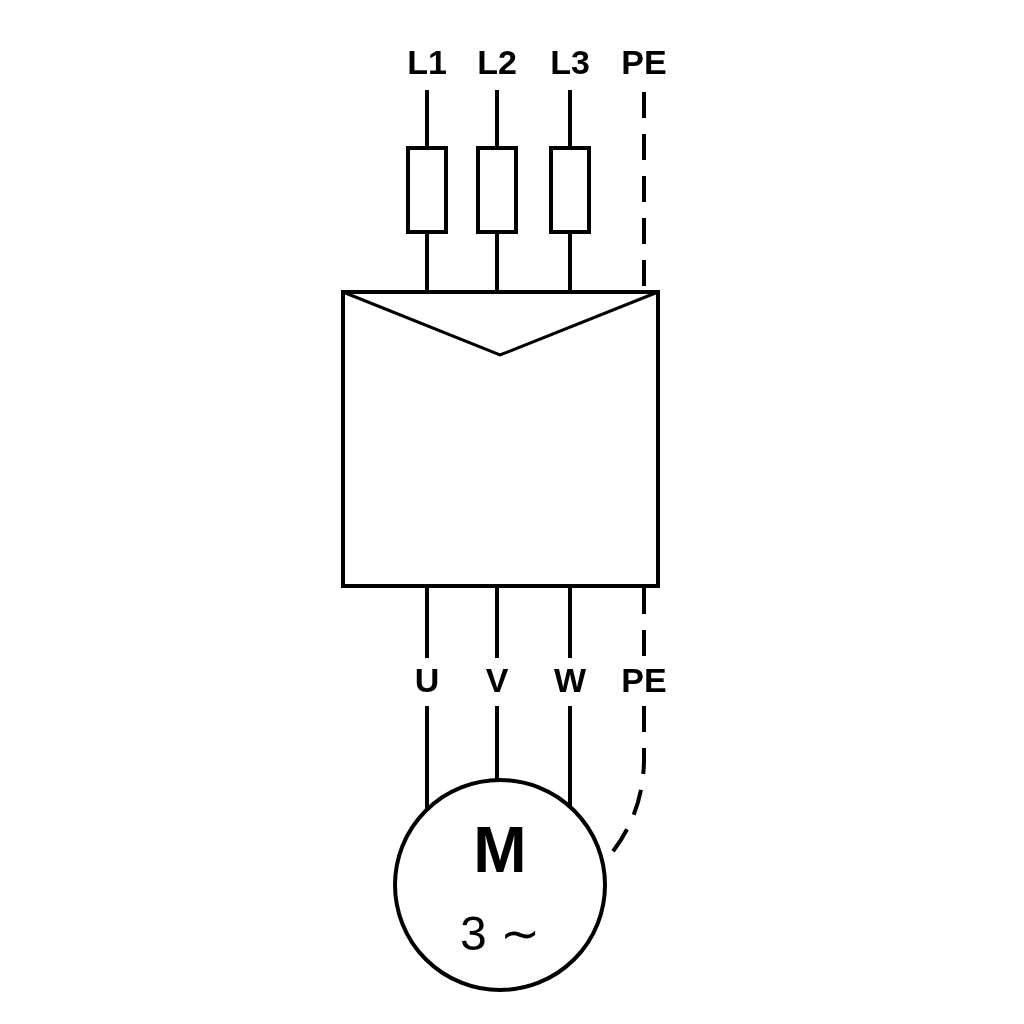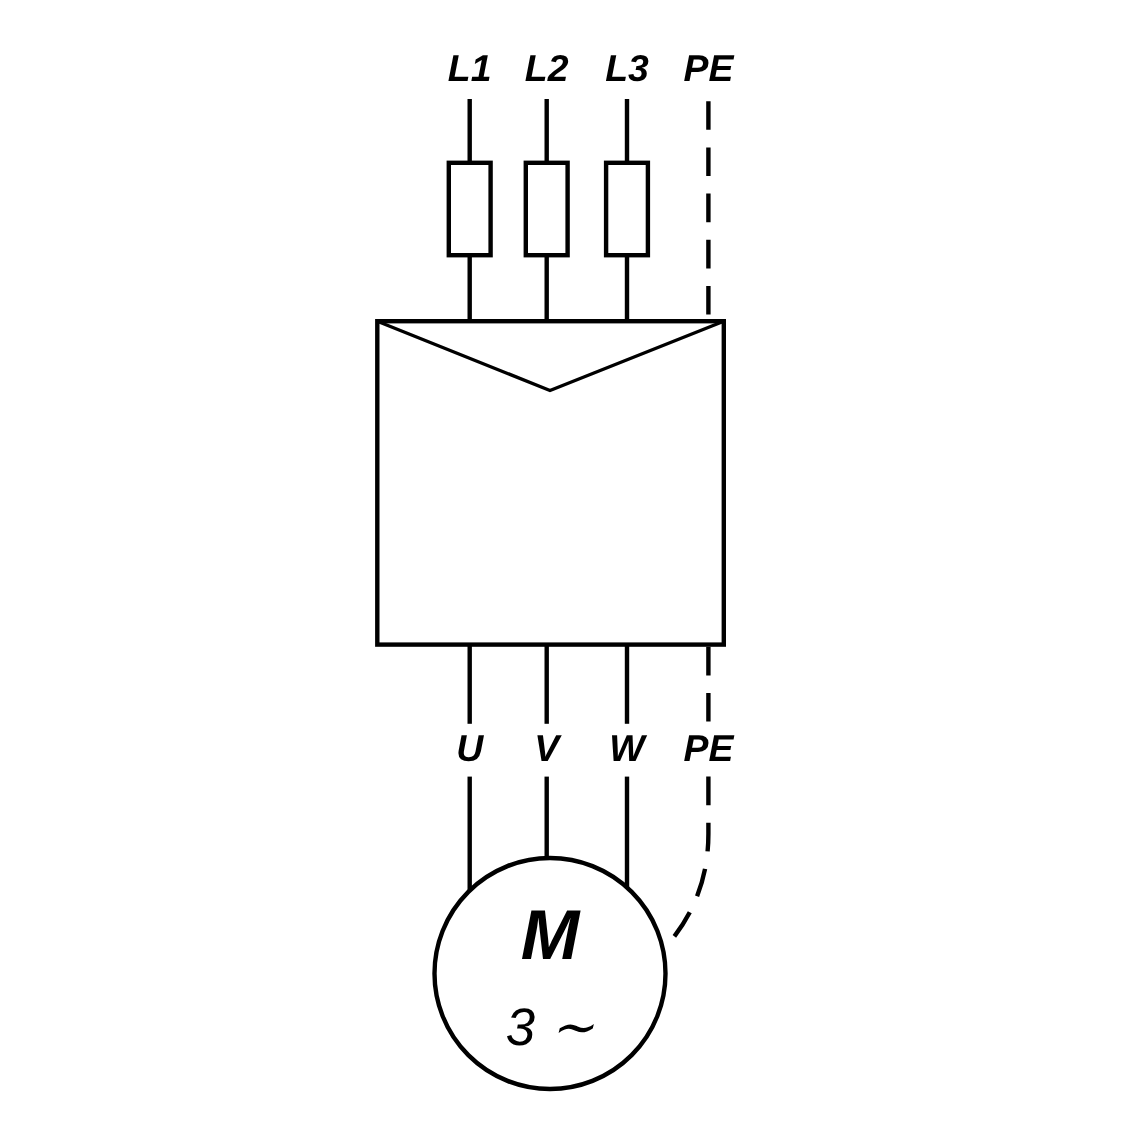--- a/index.html
+++ b/index.html
@@ -7,21 +7,20 @@
     padding: 0;
     background: #ffffff;
     width: 1024px;
     height: 1024px;
     overflow: hidden;
   }
   .diagram-wrap {
     width: 1024px;
     height: 1024px;
     position: relative;
-    font-style: italic;
   }
   svg {
     display: block;
   }
   .terminal-label {
     font-family: "Liberation Sans", sans-serif;
     font-weight: bold;
     font-size: 34px;
     fill: #000000;
     text-anchor: middle;

